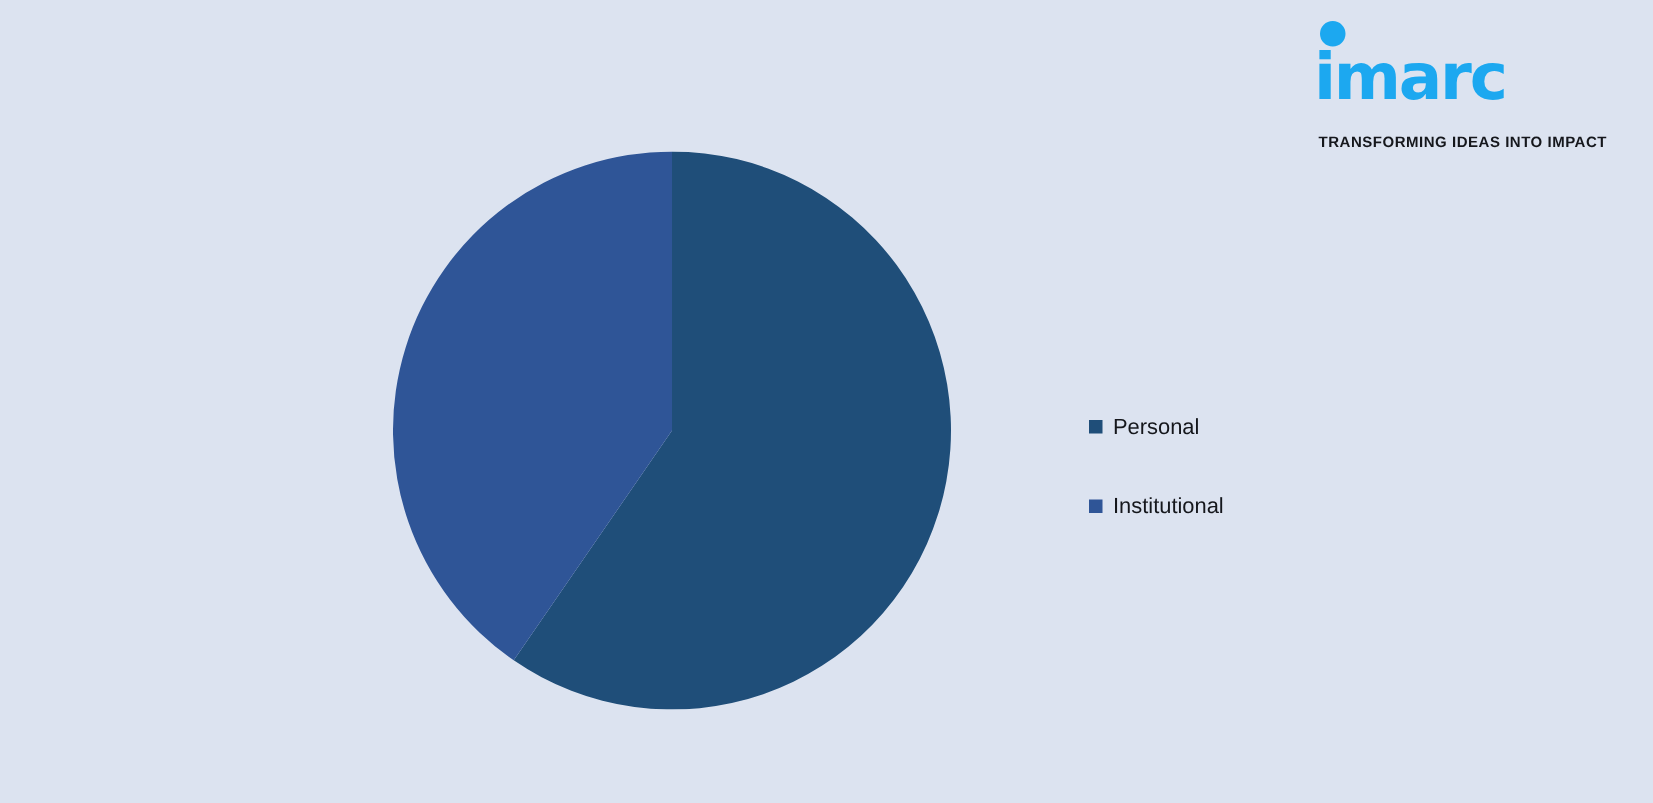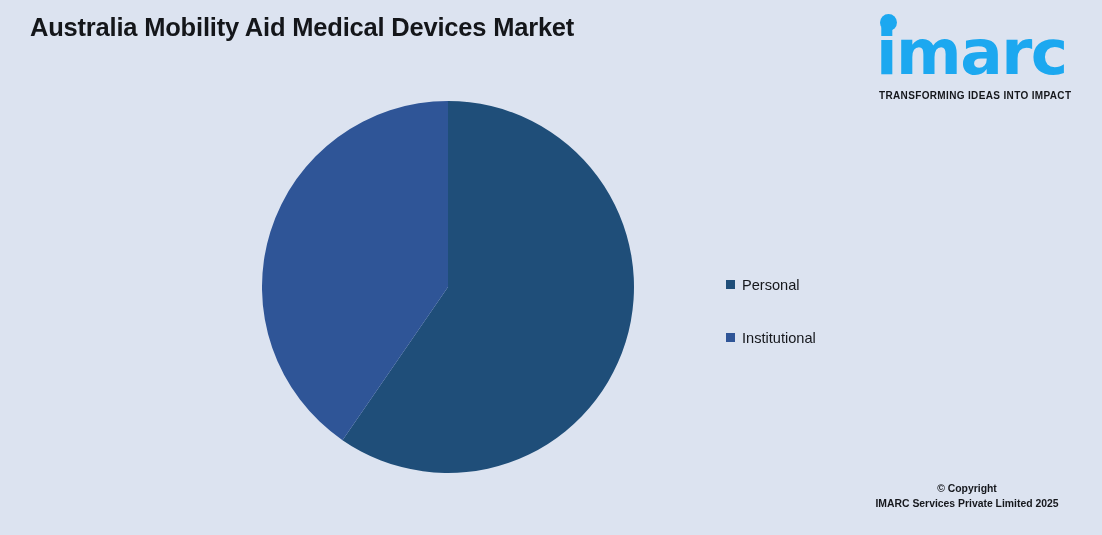--- a/index.html
+++ b/index.html
@@ -55,21 +55,21 @@
     top: 5px;
     width: 17px;
     height: 17px;
     border-radius: 50%;
     background: #1ca8f0;
   }
   #logo-wordmark {
     position: absolute;
     left: 0px;
     top: 12px;
-    font-size: 63px;
+    font-size: 43px;
     line-height: 63px;
     font-weight: bold;
     color: #1ca8f0;
     letter-spacing: -1.5px;
     font-family: "DejaVu Sans", sans-serif;
   }
   #logo-tagline {
     position: absolute;
     left: 3px;
     top: 81px;
@@ -135,21 +135,20 @@
     color: #15171c;
     line-height: 14.5px;
     white-space: nowrap;
   }
 </style>
 </head>
 <body>
 
 <div id="canvas">
 
-  <div id="chart-title">Australia Mobility Aid Medical Devices Market</div>
 
   <div id="logo-block">
     <div id="logo-dot"></div>
     <div id="logo-wordmark">imarc</div>
     <div id="logo-tagline">TRANSFORMING IDEAS INTO IMPACT</div>
   </div>
 
   <div id="pie-chart-area">
     <svg id="pie-svg" viewBox="0 0 372 372">
       <g id="pie-slices">
@@ -163,18 +162,14 @@
     <div class="legend-item">
       <span class="legend-swatch" style="background: rgb(31, 78, 121);"></span>
       <span class="legend-label">Personal</span>
     </div>
     <div class="legend-item">
       <span class="legend-swatch" style="background: rgb(47, 85, 151);"></span>
       <span class="legend-label">Institutional</span>
     </div>
   </div>
 
-  <div id="footer">
-    <div class="footer-line">© Copyright</div>
-    <div class="footer-line">IMARC Services Private Limited 2025</div>
-  </div>
 
 </div>
 
 </body></html>

